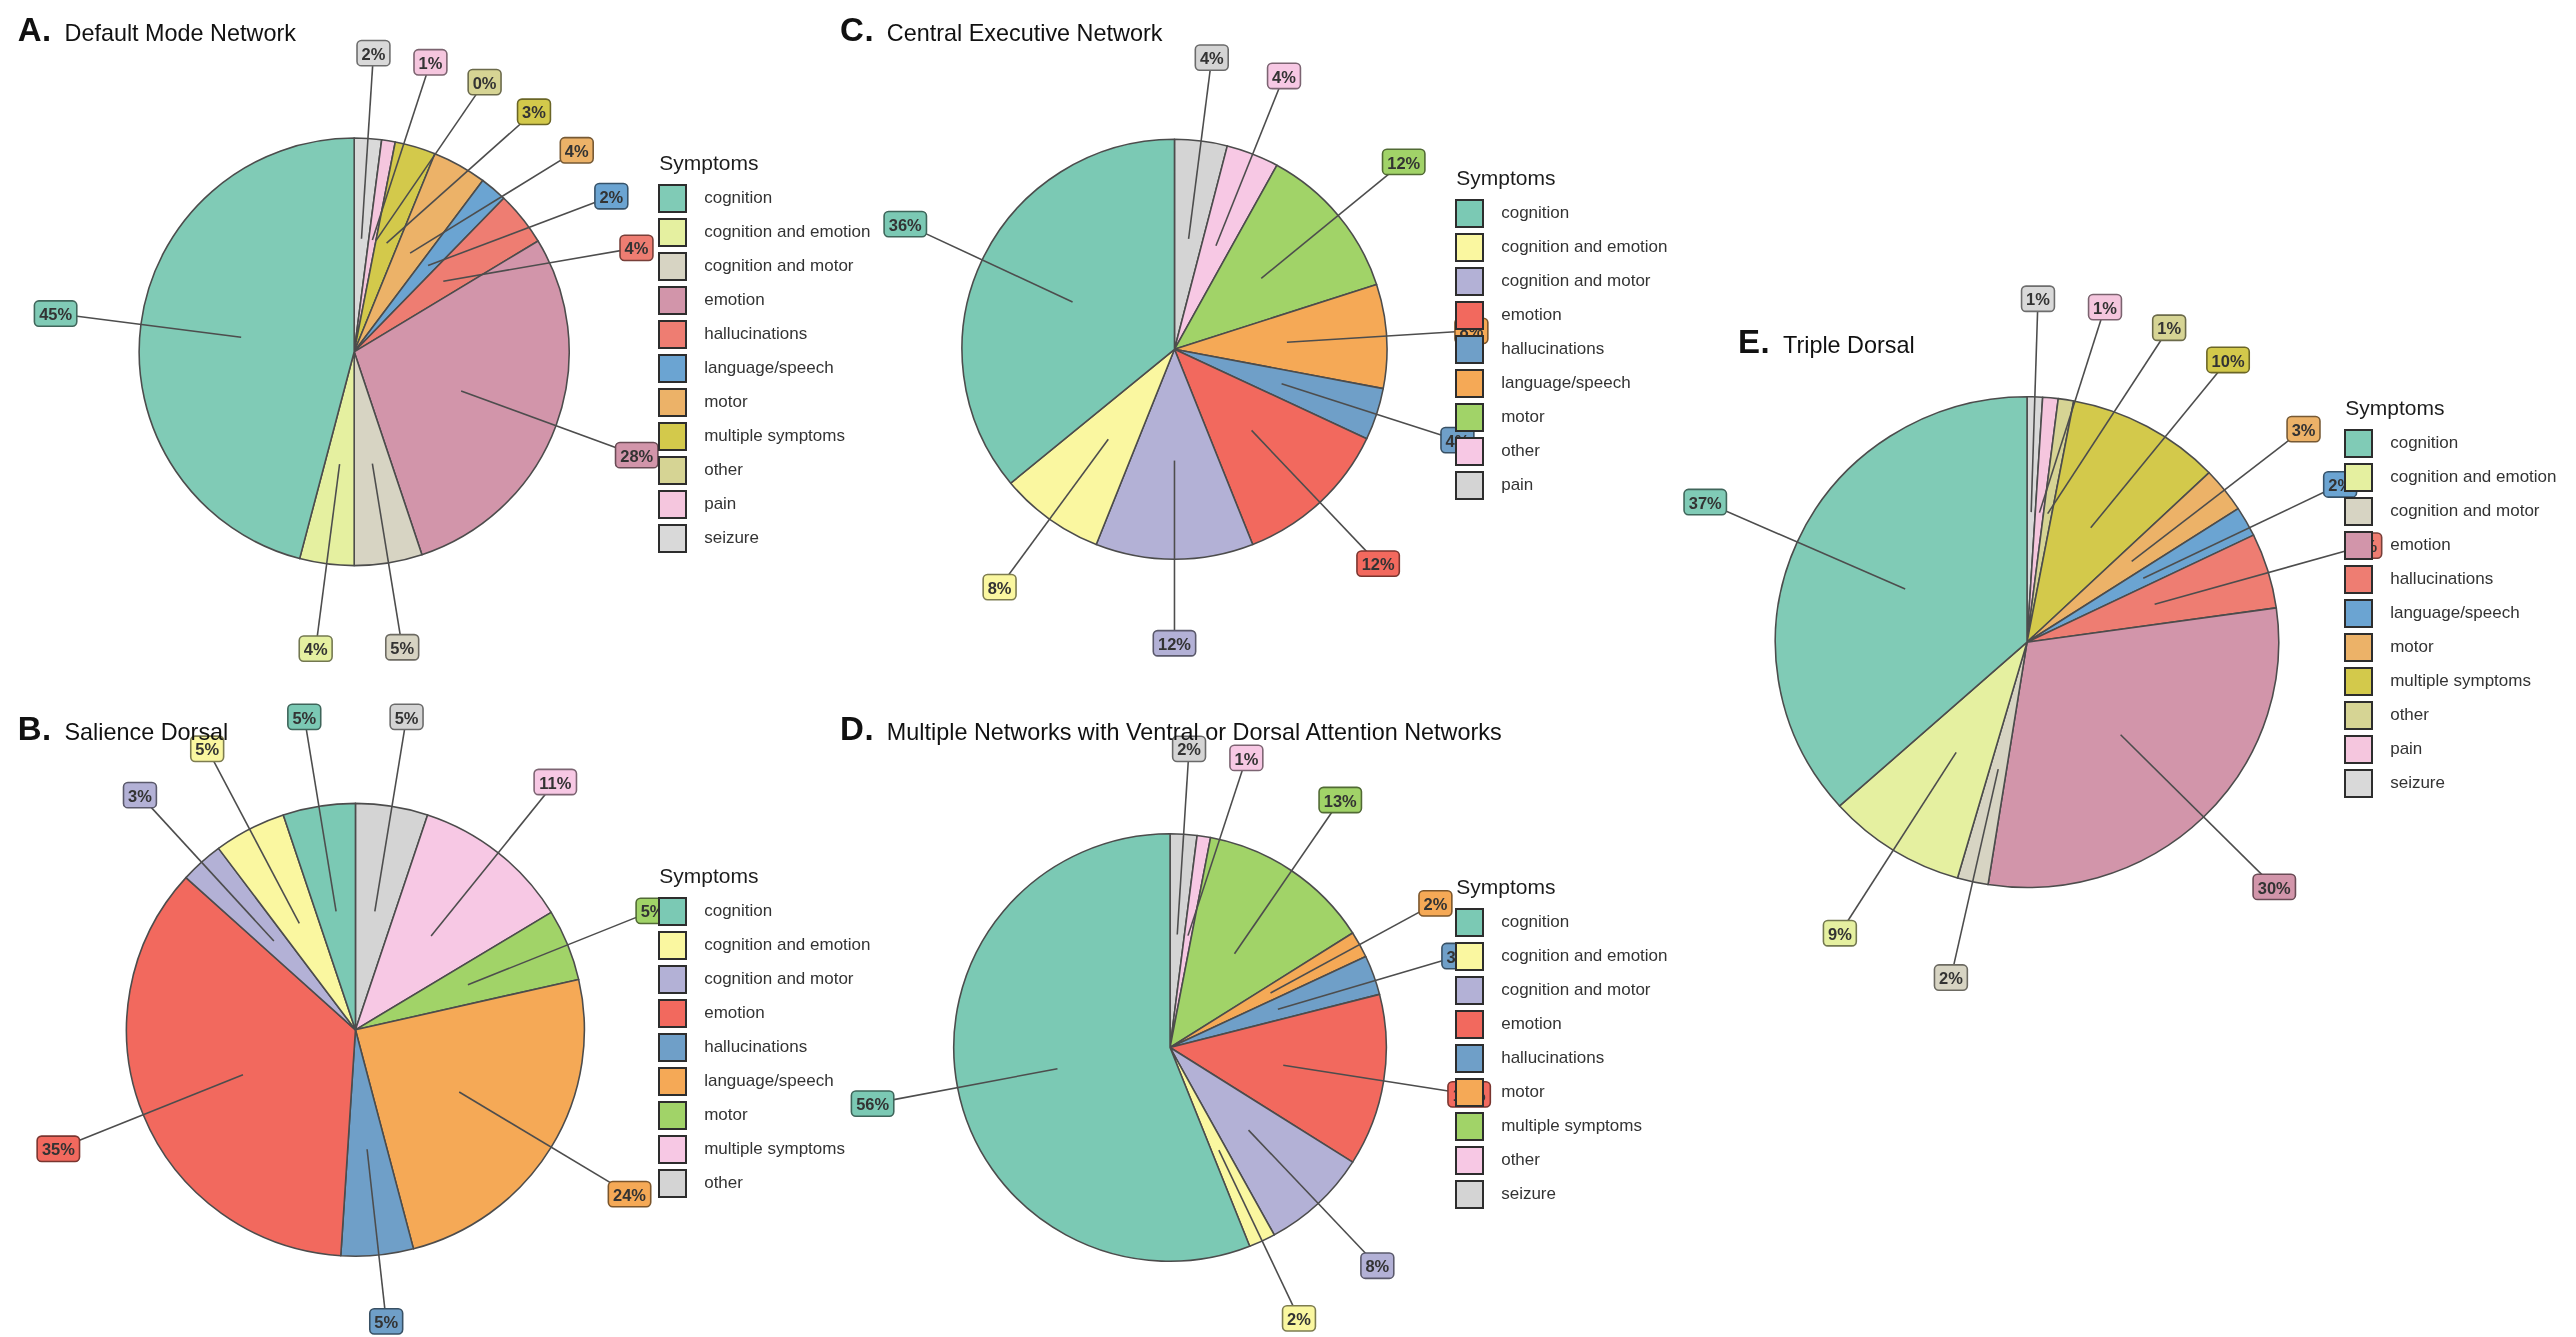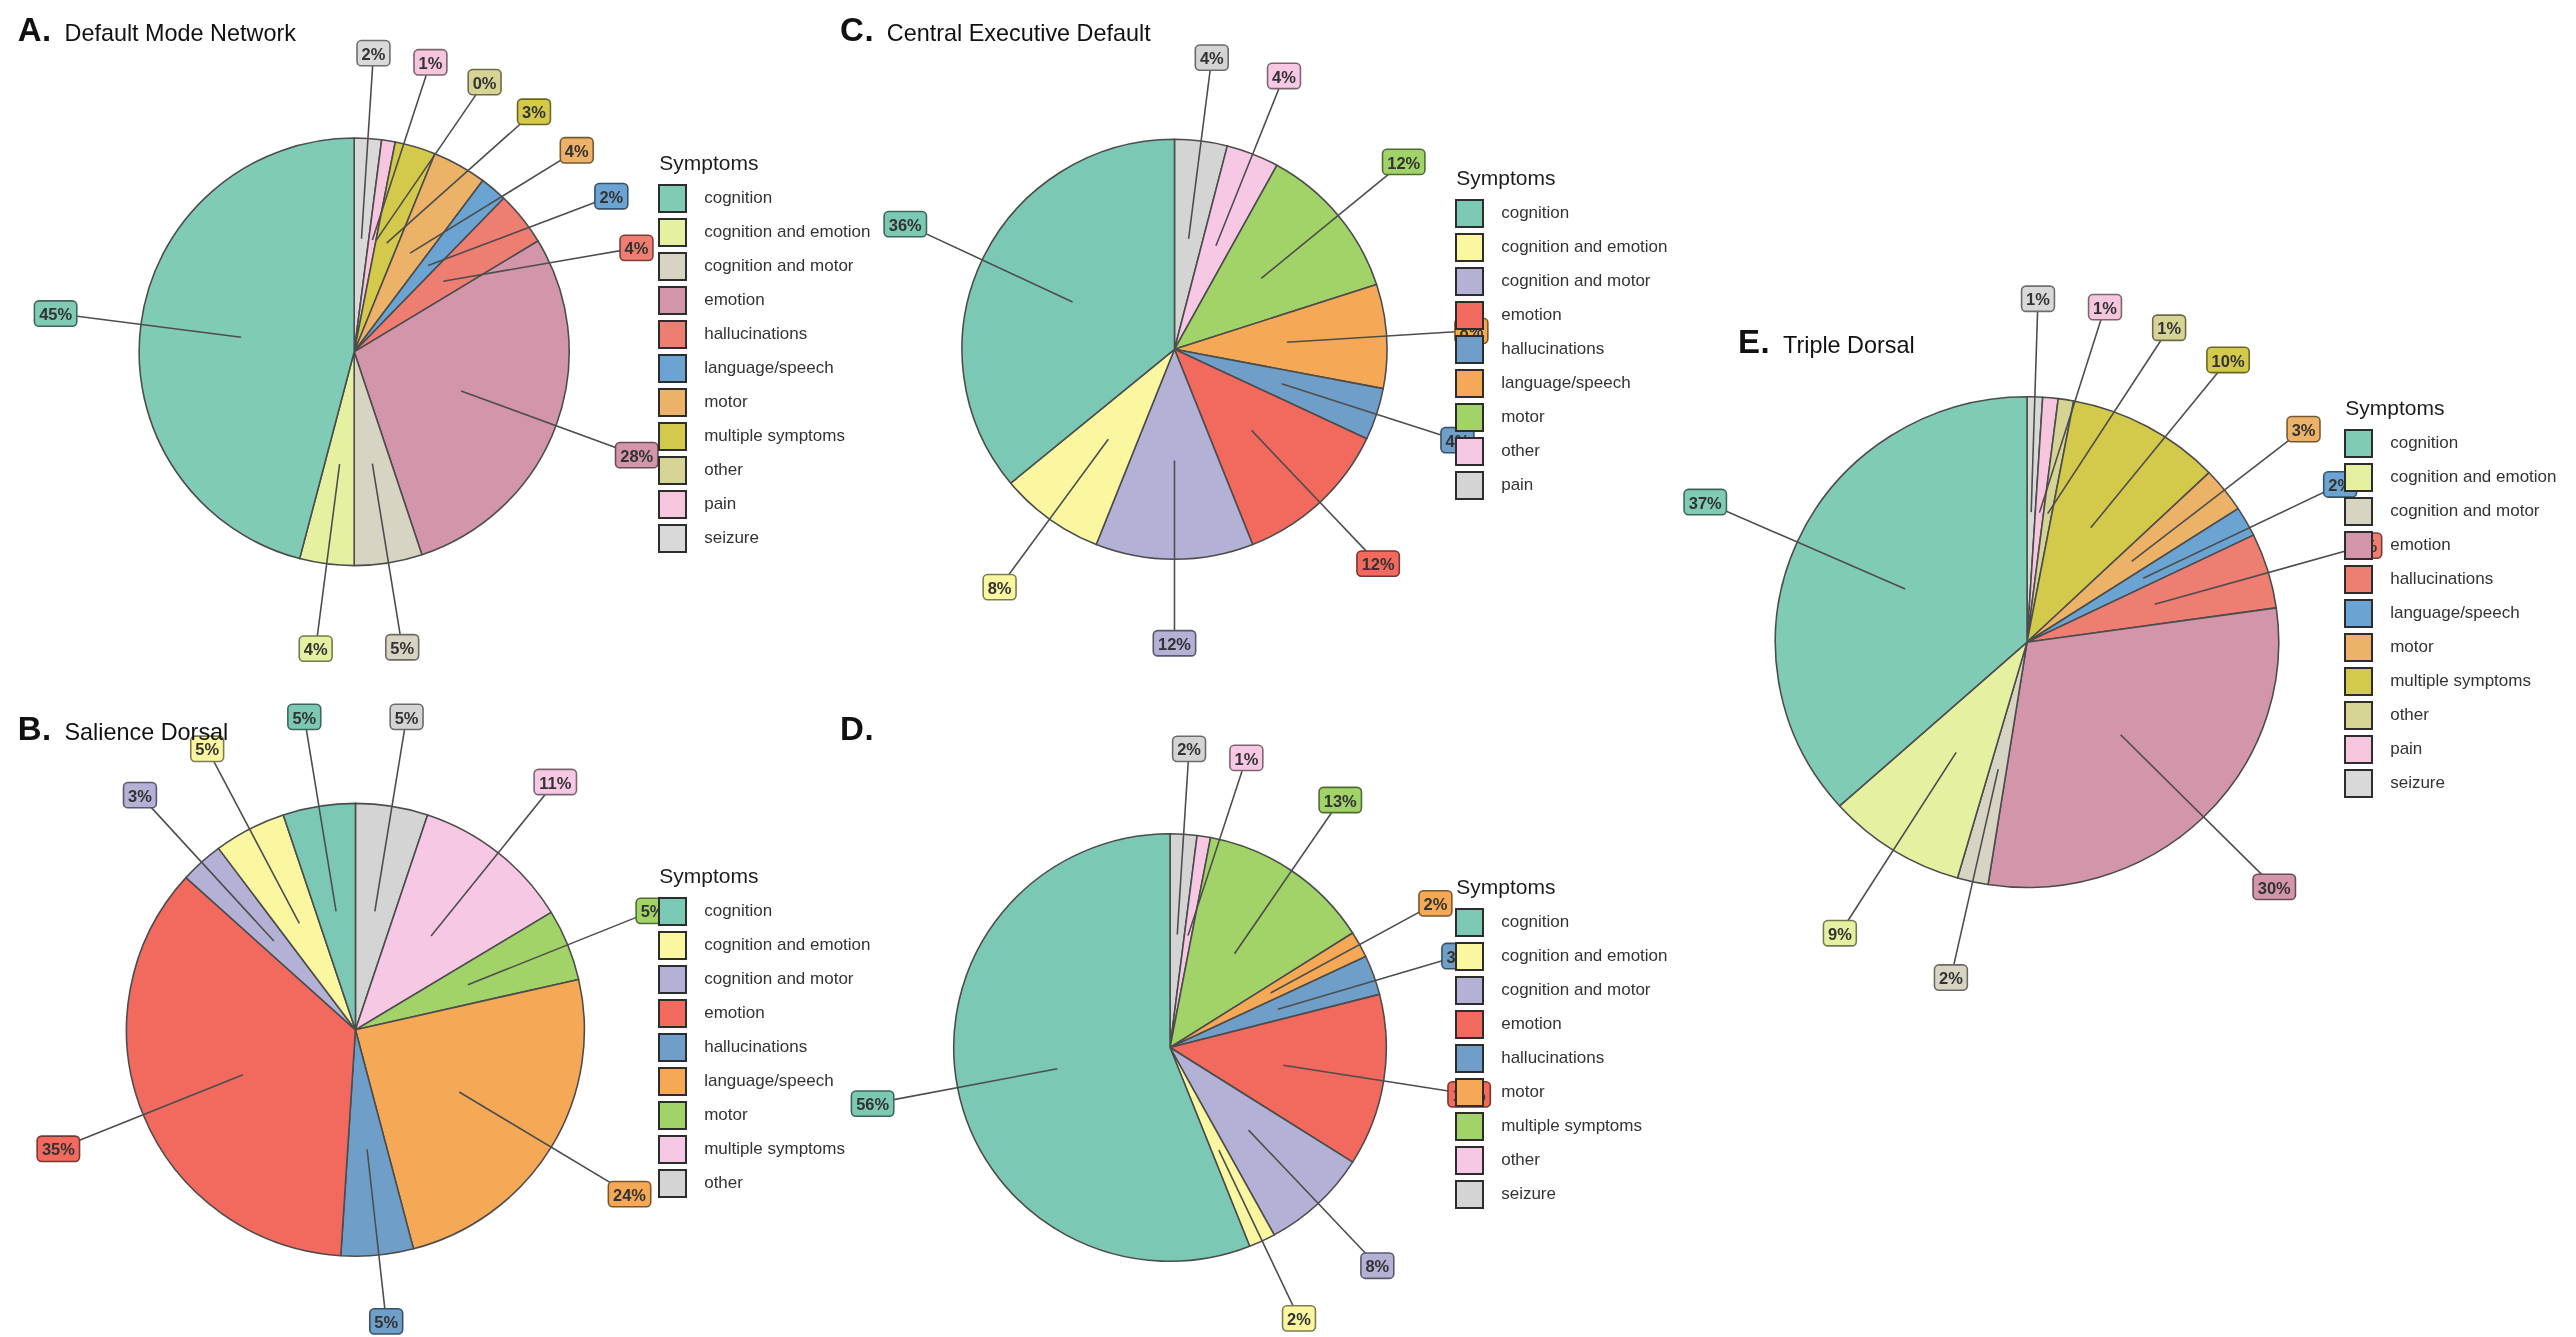--- a/index.html
+++ b/index.html
@@ -231,24 +231,25 @@
   <div class="panel-header" style="left:17.7px;top:11.4px;">
     <span class="panel-letter">A.</span>
     <span class="panel-title">Default Mode Network</span>
   </div>
   <div class="panel-header" style="left:17.7px;top:710px;">
     <span class="panel-letter">B.</span>
     <span class="panel-title">Salience Dorsal</span>
   </div>
   <div class="panel-header" style="left:840px;top:11.4px;">
     <span class="panel-letter">C.</span>
-    <span class="panel-title">Central Executive Default</span>
+    <span class="panel-title">Central Executive Network</span>
   </div>
   <div class="panel-header" style="left:840px;top:710px;">
     <span class="panel-letter">D.</span>
+    <span class="panel-title">Multiple Networks with Ventral or Dorsal Attention Networks</span>
   </div>
   <div class="panel-header" style="left:1738px;top:323px;">
     <span class="panel-letter">E.</span>
     <span class="panel-title">Triple Dorsal</span>
   </div>
 
   <div class="legend" style="left:658px;top:151px;">
       <div class="legend-title">Symptoms</div>
       <div class="legend-item">
         <span class="legend-swatch" style="background: rgb(128, 203, 182);"></span>

